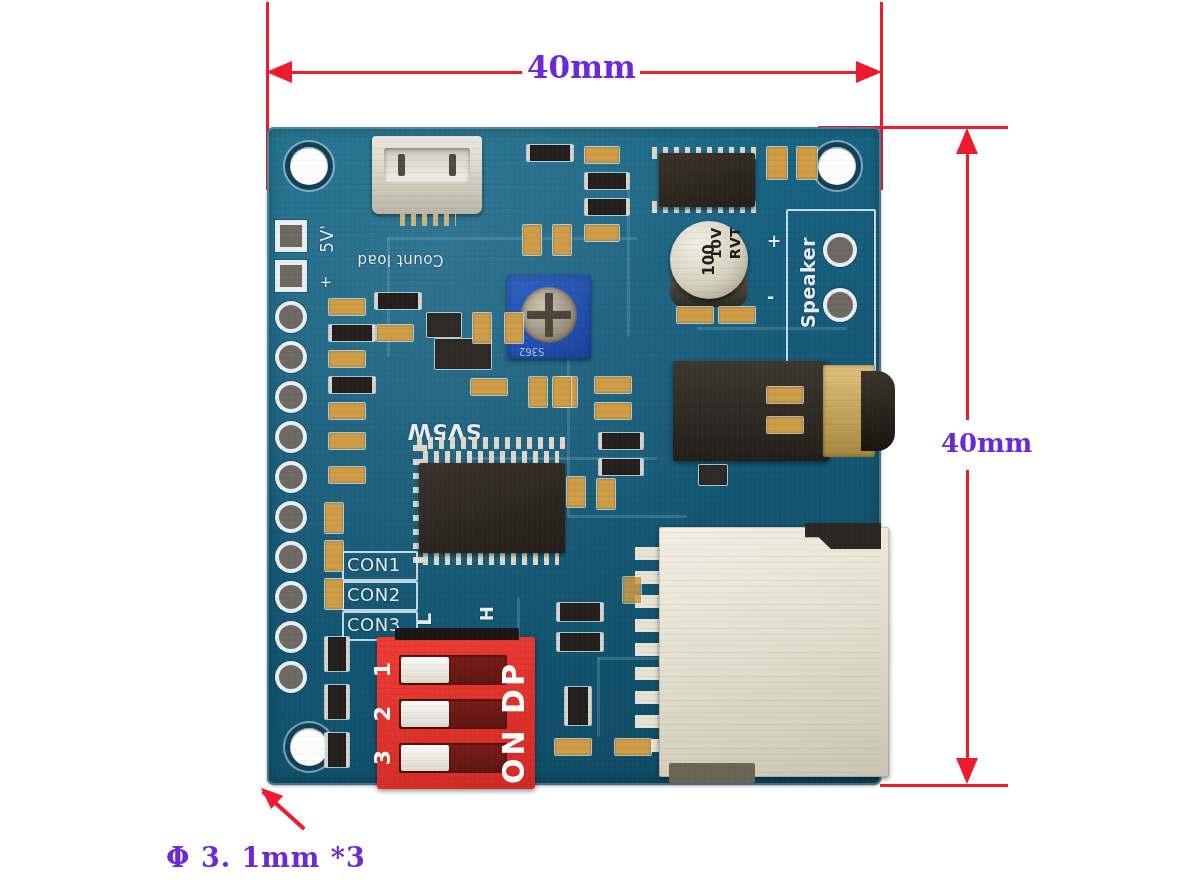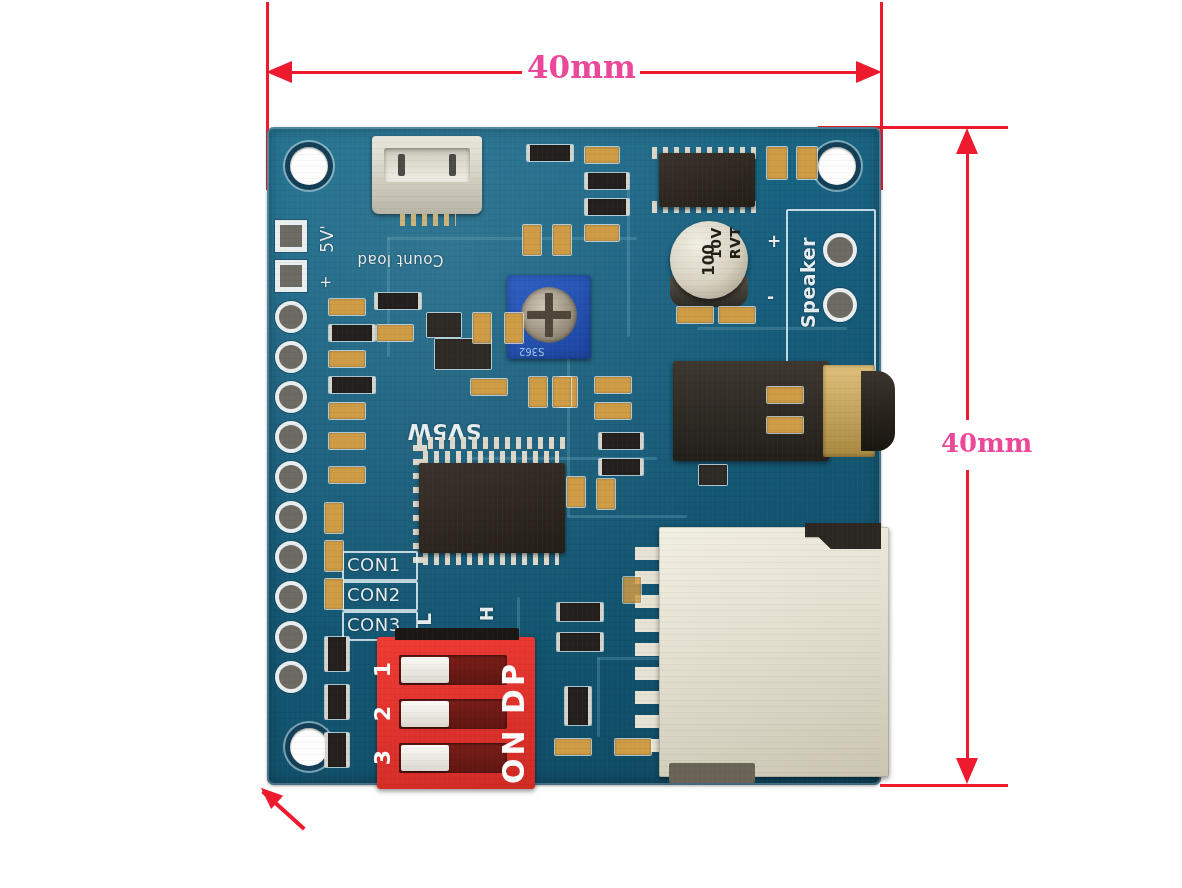--- a/index.html
+++ b/index.html
@@ -118,21 +118,21 @@
   .dip-on{position:absolute;right:4px;top:24px;color:#fff;font-size:30px;font-weight:bold;
        letter-spacing:3px;font-family:"DejaVu Sans",sans-serif;
        writing-mode:vertical-rl;text-orientation:mixed;transform:rotate(180deg);}
   .dip-num{position:absolute;color:#fff;font-size:22px;font-weight:bold;
        font-family:"DejaVu Sans",sans-serif;transform:rotate(-90deg);}
 
   
   .ann{position:absolute;background:#ee1b2e;}
   .ann-v{width:3px;}
   .ann-h{height:3px;}
-  .ann-txt{position:absolute;color:#ec4899;font-family:"DejaVu Serif",serif;
+  .ann-txt{position:absolute;color:#6d28d9;font-family:"DejaVu Serif",serif;
            font-weight:bold;white-space:nowrap;}
   .arrow{position:absolute;width:0;height:0;}
   .arrow-l{border-top:11px solid transparent;border-bottom:11px solid transparent;border-right:26px solid #ee1b2e;}
   .arrow-r{border-top:11px solid transparent;border-bottom:11px solid transparent;border-left:26px solid #ee1b2e;}
   .arrow-u{border-left:11px solid transparent;border-right:11px solid transparent;border-bottom:26px solid #ee1b2e;}
   .arrow-d{border-left:11px solid transparent;border-right:11px solid transparent;border-top:26px solid #ee1b2e;}
   .ring{position:absolute;border:5px solid #c0142a;border-radius:50%;}
   .diag{position:absolute;background:#ee1b2e;transform-origin:0 0;height:4px;}
 </style>
 </head>
@@ -156,20 +156,21 @@
 
   <div class="ann ann-v" style="left:966px;top:152px;width:3px;height:268px;"></div>
   <div class="ann ann-v" style="left:966px;top:470px;width:3px;height:288px;"></div>
   <div class="arrow arrow-u" style="left:956px;top:128px;"></div>
   <div class="arrow arrow-d" style="left:956px;top:758px;"></div>
   <div class="ann-txt" style="left:941px;top:428px;font-size:26px;">40mm</div>
 
   <div class="ring" style="left:277px;top:722px;width:52px;height:52px;"></div>
   <div class="diag" style="left:264px;top:790px;width:56px;transform:rotate(42deg);"></div>
   <div class="arrow" style="left:258px;top:786px;width:0;height:0;border-top:9px solid transparent;border-bottom:9px solid transparent;border-right:22px solid #ee1b2e;transform:rotate(42deg);"></div>
+  <div class="ann-txt" style="left:166px;top:842px;font-size:27px;letter-spacing:1px;">Φ 3. 1mm  *3</div>
 
   <div class="pcb">
     <div class="pcb-edge"></div>
 
     <div class="trace" style="left:120px;top:110px;width:250px;height:3px;"></div>
     <div class="trace" style="left:120px;top:110px;width:3px;height:120px;"></div>
     <div class="trace" style="left:300px;top:210px;width:3px;height:180px;"></div>
     <div class="trace" style="left:300px;top:388px;width:120px;height:3px;"></div>
     <div class="trace" style="left:200px;top:330px;width:190px;height:3px;"></div>
     <div class="trace" style="left:250px;top:470px;width:3px;height:130px;"></div>

